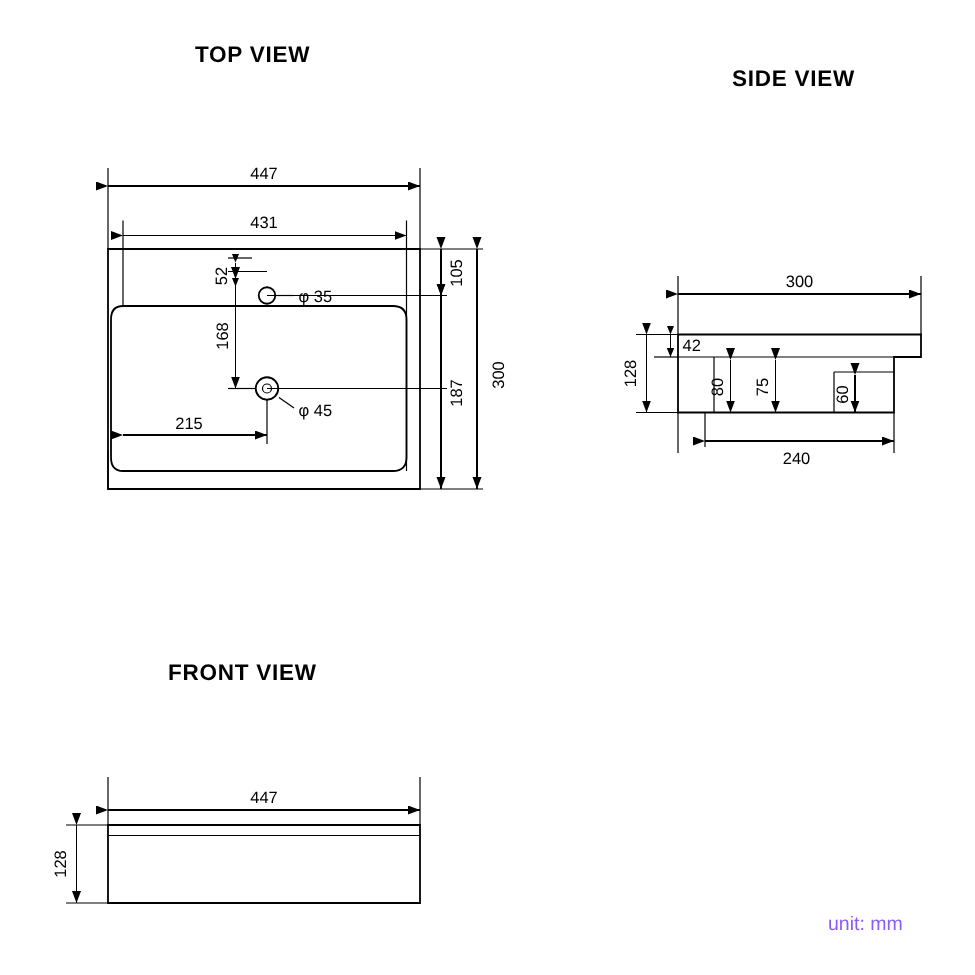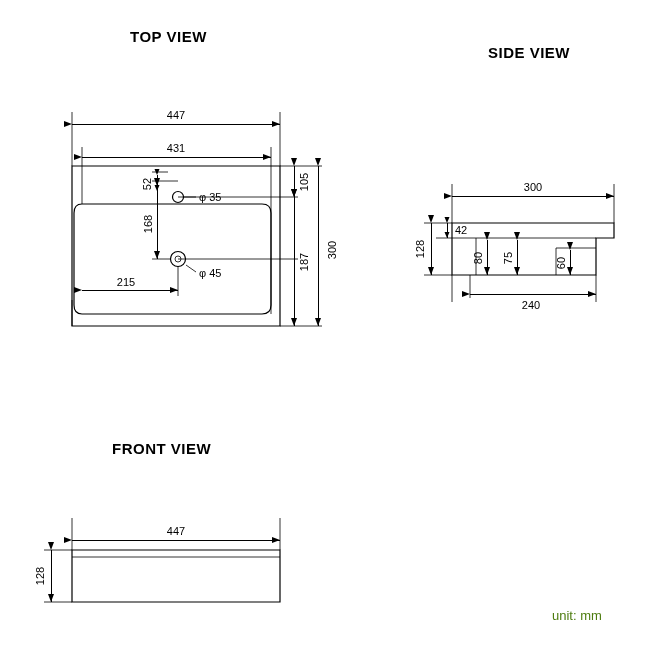--- a/index.html
+++ b/index.html
@@ -29,21 +29,21 @@
     white-space: nowrap;
   }
   #title-top    { left: 130px; top: 28px; }
   #title-side   { left: 488px; top: 28px; margin-top: 16px; }
   #title-front  { left: 112px; top: 440px; }
   #unit-label {
     position: absolute;
     left: 552px;
     top: 608px;
     font-size: 13px;
-    color: #4d7c0f;
+    color: #8b5cf6;
     white-space: nowrap;
   }
   svg { display:block; }
   .ln     { stroke:#000; stroke-width:1; fill:none; shape-rendering:crispEdges; }
   .thin   { stroke:#000; stroke-width:0.8; fill:none; }
   .obj    { stroke:#000; stroke-width:1.2; fill:none; }
   .dimtxt { font-family:"Liberation Sans", sans-serif; font-size:11px; fill:#000; }
 </style>
 </head>
 <body>

